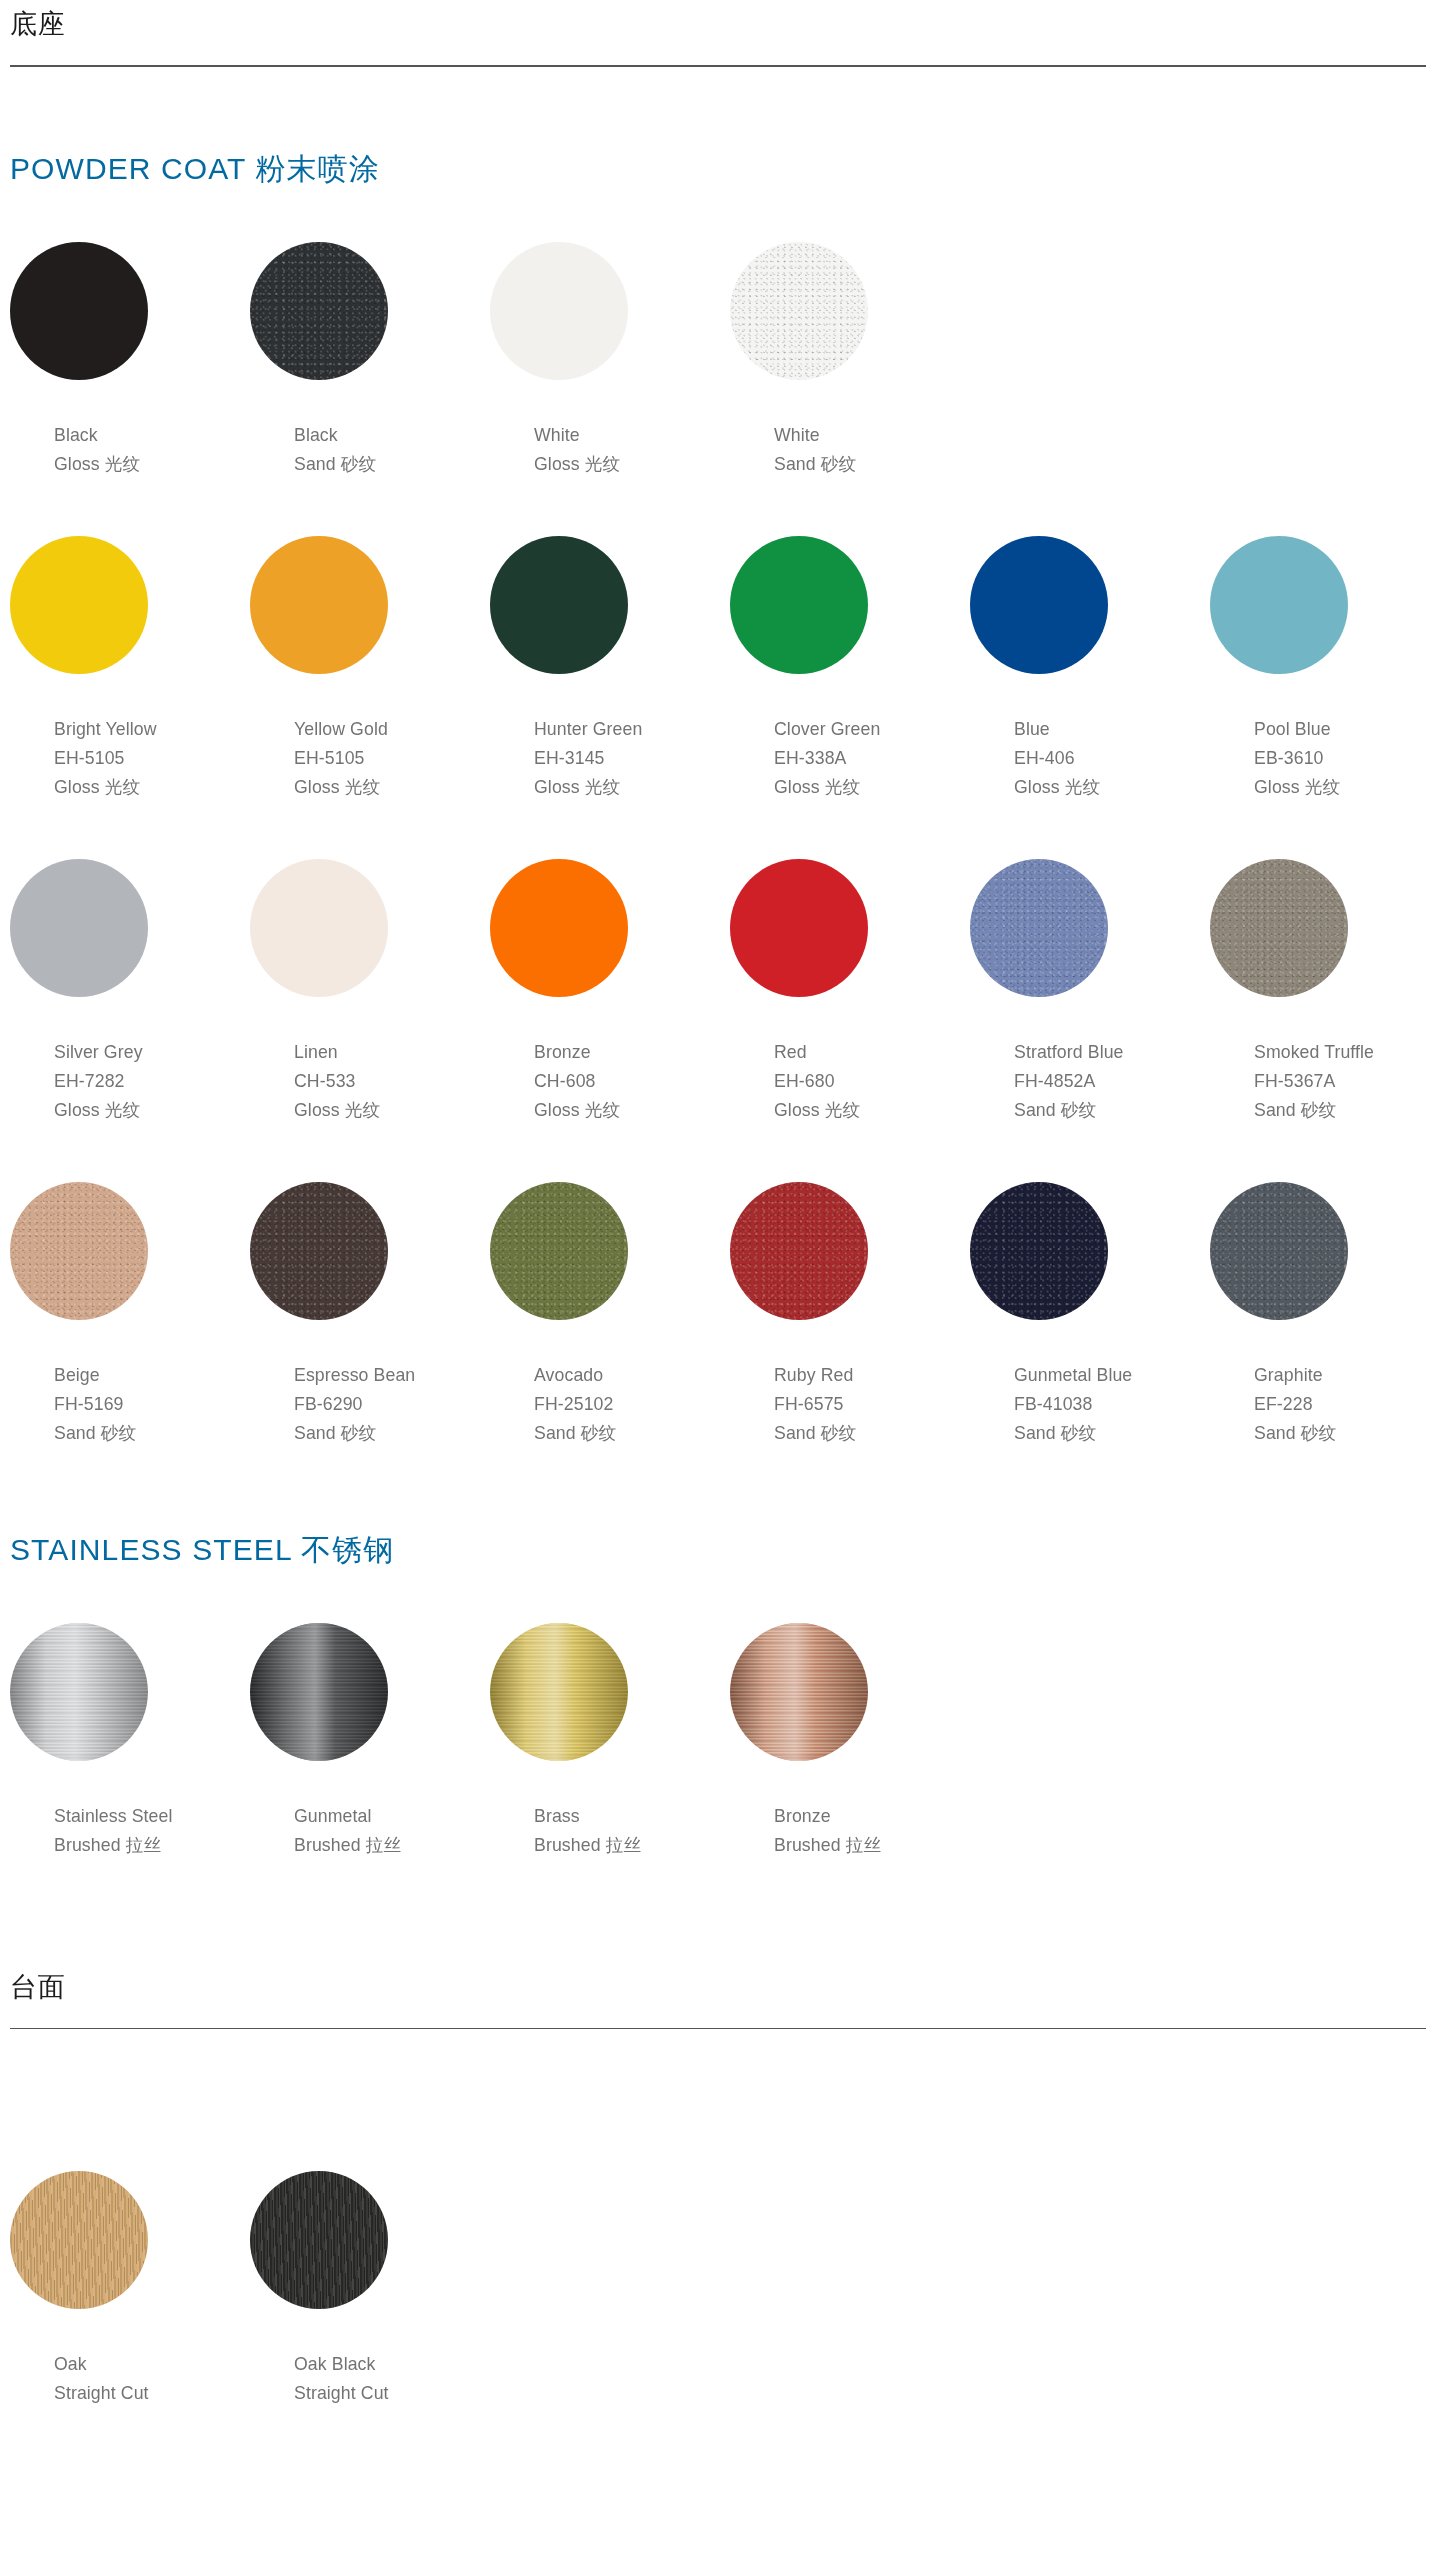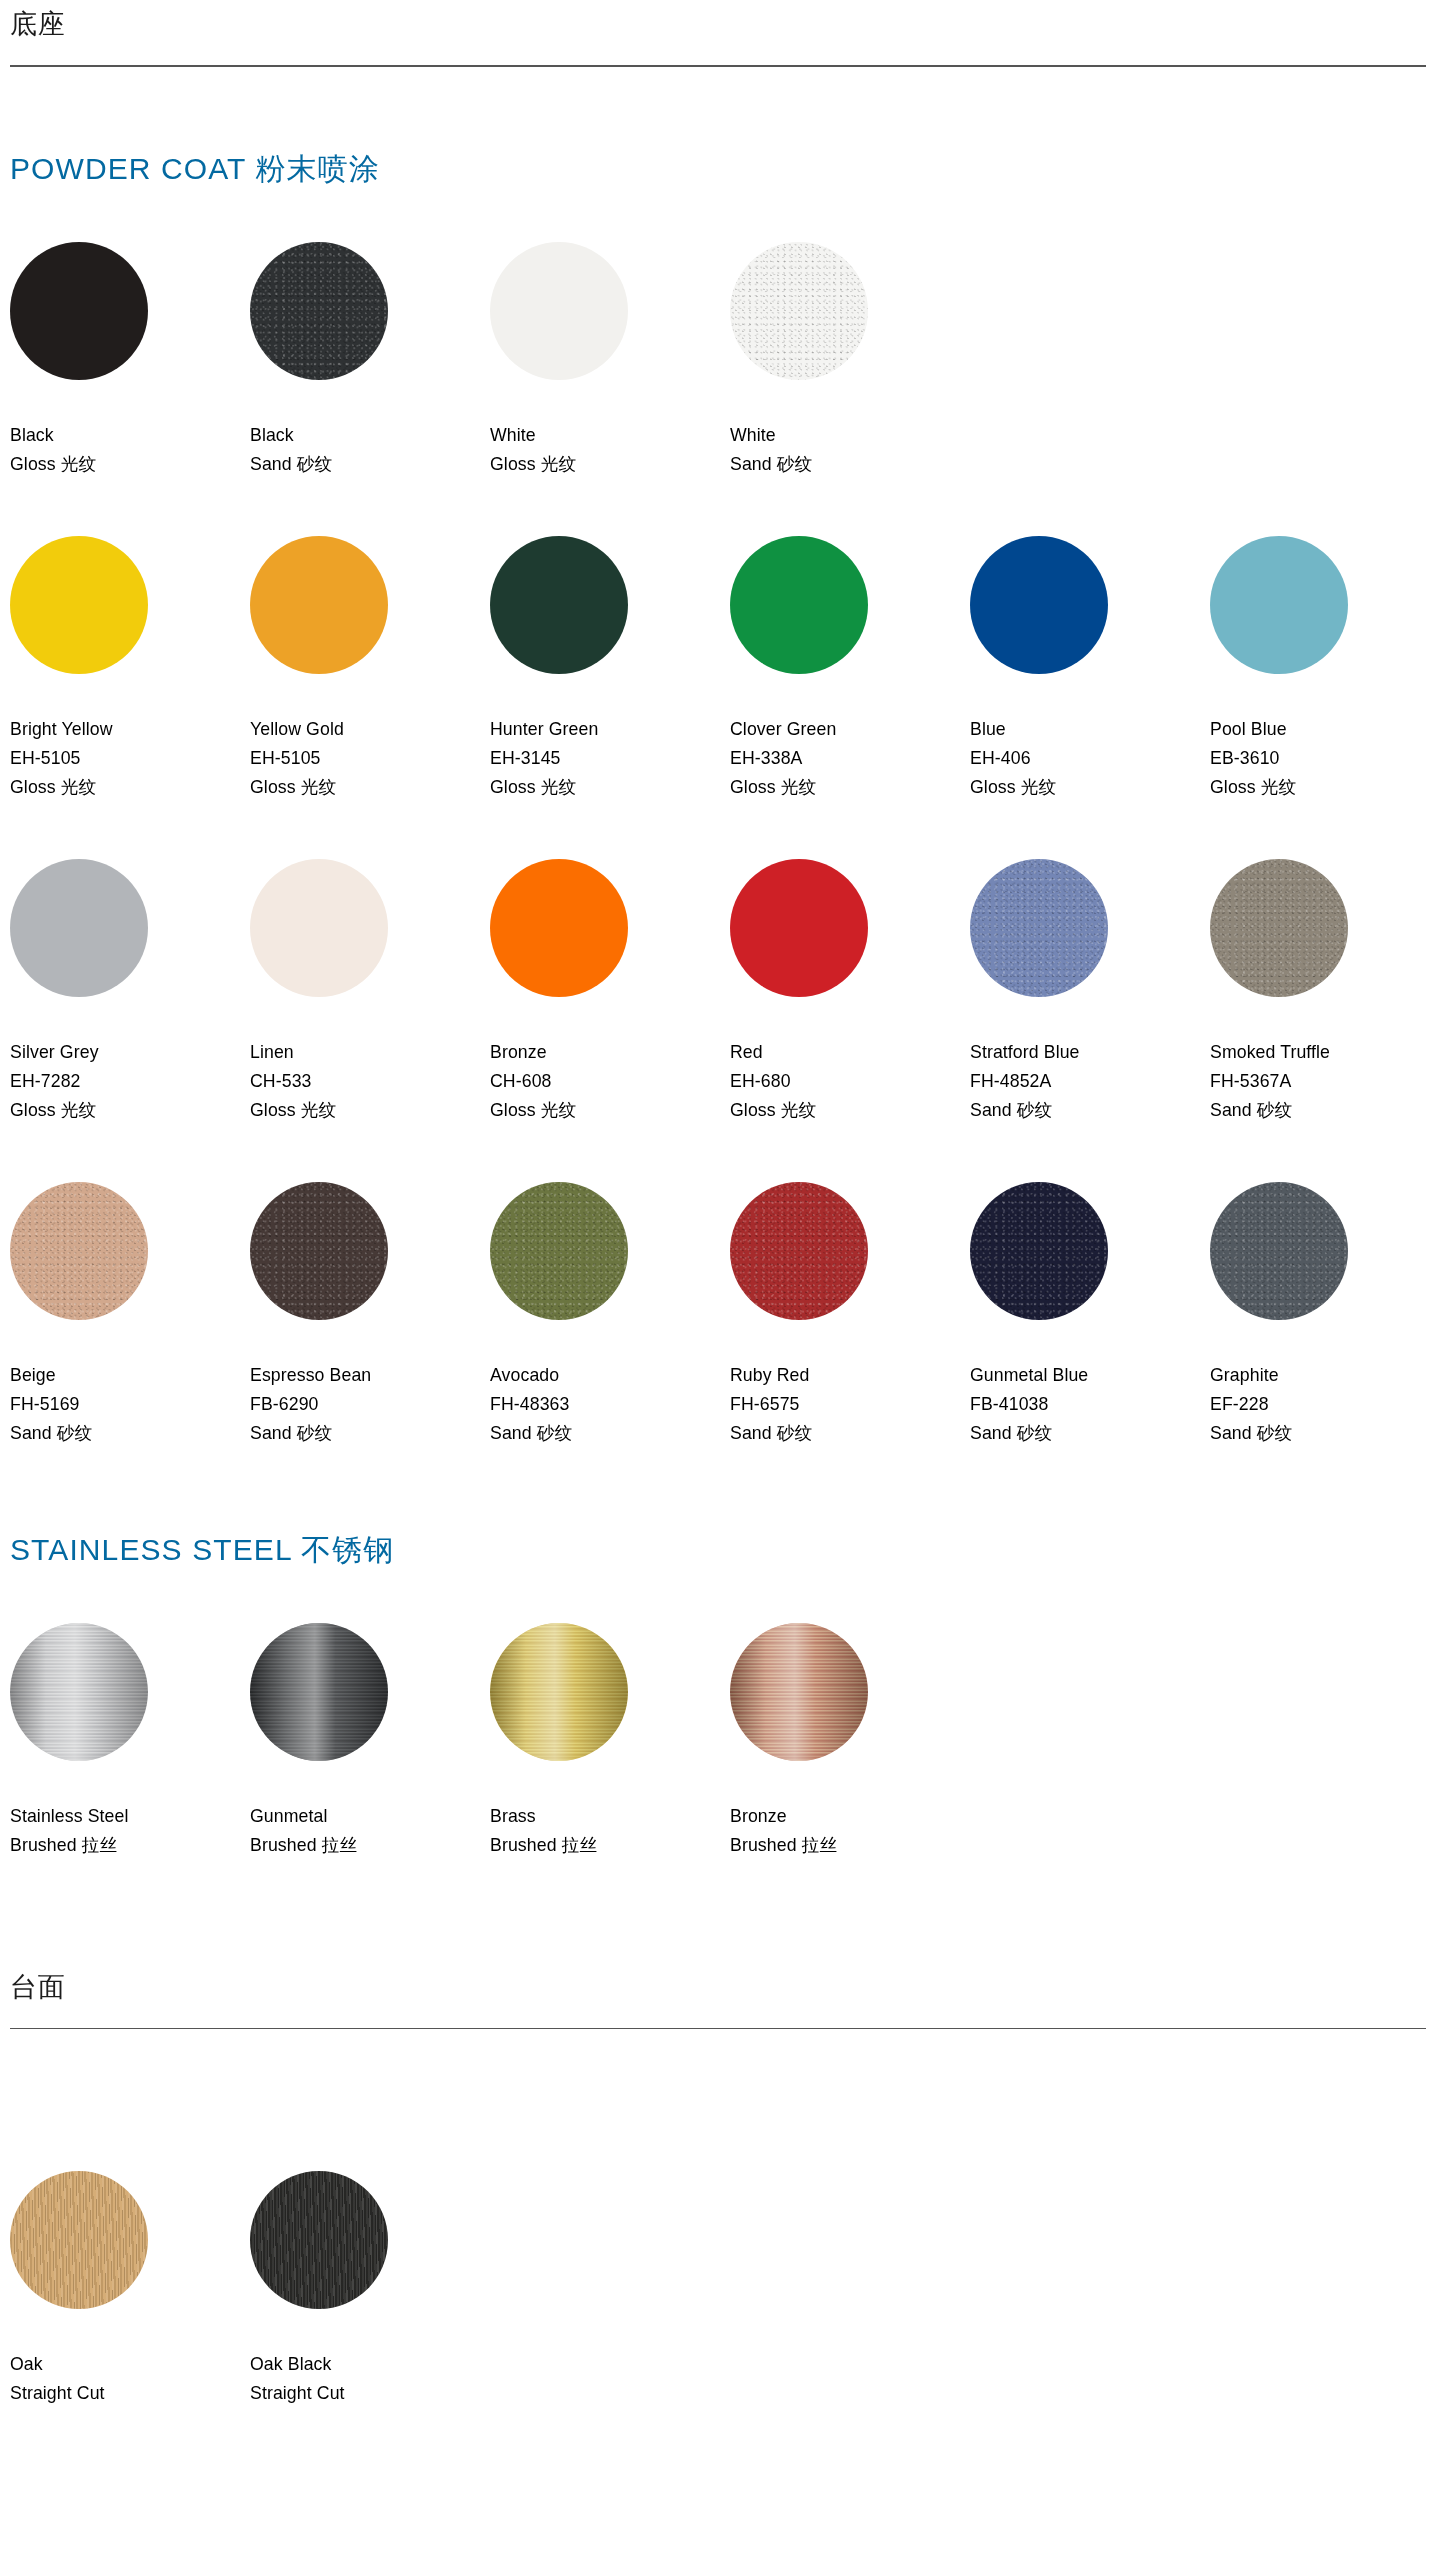--- a/index.html
+++ b/index.html
@@ -62,22 +62,23 @@
     border-radius:50%;
     position:relative;
     overflow:hidden;
     background-repeat:no-repeat;
   }
   .caption{
     margin-top:41px;
     font-size:17.7px;
     line-height:29px;
     font-weight:400;
-    color:#000000;
+    color:#737373;
     letter-spacing:0.1px;
+    margin-left:44px;
   }
   .caption .l{display:block;white-space:nowrap;}
 
   
   .row-gap{height:57px;}
   .sec-gap{height:85px;}
 
   
   .tex-sand::after{
     content:"";
@@ -283,21 +284,21 @@
           <div class="caption">
             <span class="l">Espresso Bean</span>
             <span class="l">FB-6290</span>
             <span class="l">Sand 砂纹</span>
           </div>
         </div>
         <div class="cell">
           <div class="swatch tex-sand" style="background: rgb(107, 117, 64);"></div>
           <div class="caption">
             <span class="l">Avocado</span>
-            <span class="l">FH-48363</span>
+            <span class="l">FH-25102</span>
             <span class="l">Sand 砂纹</span>
           </div>
         </div>
         <div class="cell">
           <div class="swatch tex-sand" style="background: rgb(167, 43, 44);"></div>
           <div class="caption">
             <span class="l">Ruby Red</span>
             <span class="l">FH-6575</span>
             <span class="l">Sand 砂纹</span>
           </div>

